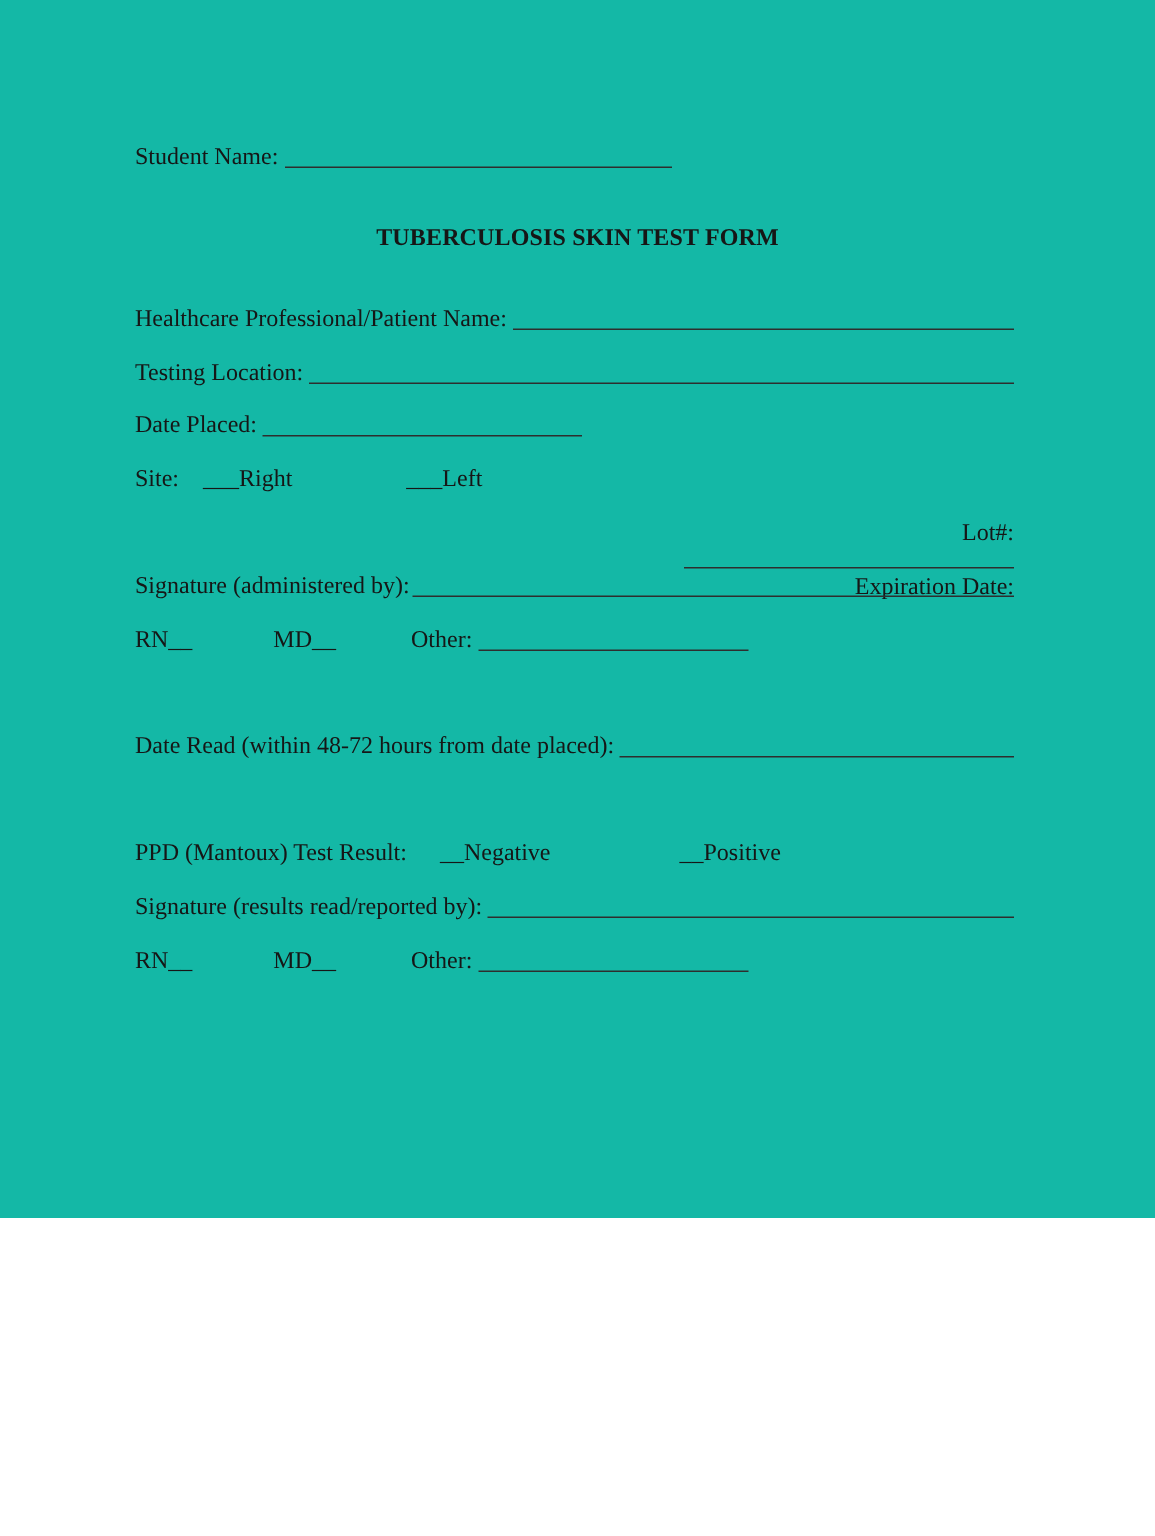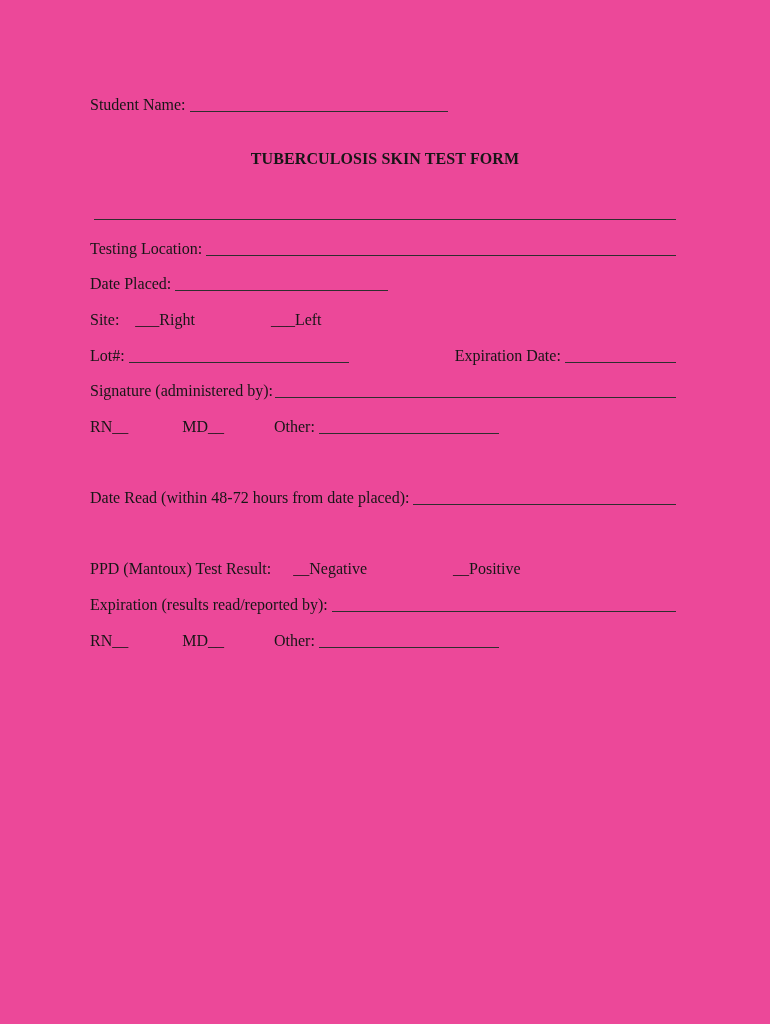--- a/index.html
+++ b/index.html
@@ -1,21 +1,21 @@
 <!DOCTYPE html>
 <html><head>
 <meta charset="utf-8">
 <style>
   * { margin: 0; padding: 0; box-sizing: border-box; }
   html, body { background: #ffffff; }
   .page {
     position: relative;
     width: 770px;
-    height: 1024px;
-    background: #ec4899;
+    height: 812px;
+    background: #14b8a6;
     font-family: "Liberation Serif", "DejaVu Serif", serif;
     font-size: 16px;
     color: #161616;
     overflow: hidden;
   }
   .row {
     position: absolute;
     left: 90px;
     right: 94px;
     height: 20px;
@@ -61,21 +61,21 @@
   .ml76 { margin-left: 76px; }
   .ml86 { margin-left: 86px; }
   .ml106 { margin-left: 106px; }
   
   .r-student   { top: 95px; }
   .r-title     { top: 149px; }
   .r-healthcare{ top: 203px; }
   .r-testing   { top: 239px; }
   .r-dateplaced{ top: 274px; }
   .r-site      { top: 310px; }
-  .r-lot       { top: 346px; }
+  .r-lot       { top: 346px; flex-direction: column; }
   .r-sigadmin  { top: 381px; }
   .r-cred1     { top: 417px; }
   .r-dateread  { top: 488px; }
   .r-induration{ top: 523px; }
   .r-ppd       { top: 559px; }
   .r-sigresult { top: 595px; }
   .r-cred2     { top: 631px; }
 </style>
 </head>
 <body>
@@ -83,20 +83,21 @@
 <div class="page">
 
   <div class="row r-student">
     <span class="label">Student Name:</span>
     <span class="fill w258 ml4"></span>
   </div>
 
   <div class="title-row r-title">TUBERCULOSIS SKIN TEST FORM</div>
 
   <div class="row r-healthcare">
+    <span class="label">Healthcare Professional/Patient Name:</span>
     <span class="fill grow ml4"></span>
   </div>
 
   <div class="row r-dateplaced">
     <span class="label">Date Placed:</span>
     <span class="fill w213 ml4"></span>
   </div>
 
   <div class="row r-testing">
     <span class="label">Testing Location:</span>
@@ -140,21 +141,21 @@
 
   <div class="row r-ppd">
     <span class="label">PPD (Mantoux) Test Result:</span>
     <span class="blank-text ml22">__</span>
     <span class="label">Negative</span>
     <span class="blank-text ml86">__</span>
     <span class="label">Positive</span>
   </div>
 
   <div class="row r-sigresult">
-    <span class="label">Expiration (results read/reported by):</span>
+    <span class="label">Signature (results read/reported by):</span>
     <span class="fill grow ml4"></span>
   </div>
 
   <div class="row r-cred2">
     <span class="label">RN</span>
     <span class="blank-text">__</span>
     <span class="label ml54">MD</span>
     <span class="blank-text">__</span>
     <span class="label ml50">Other:</span>
     <span class="fill w180 ml4"></span>

